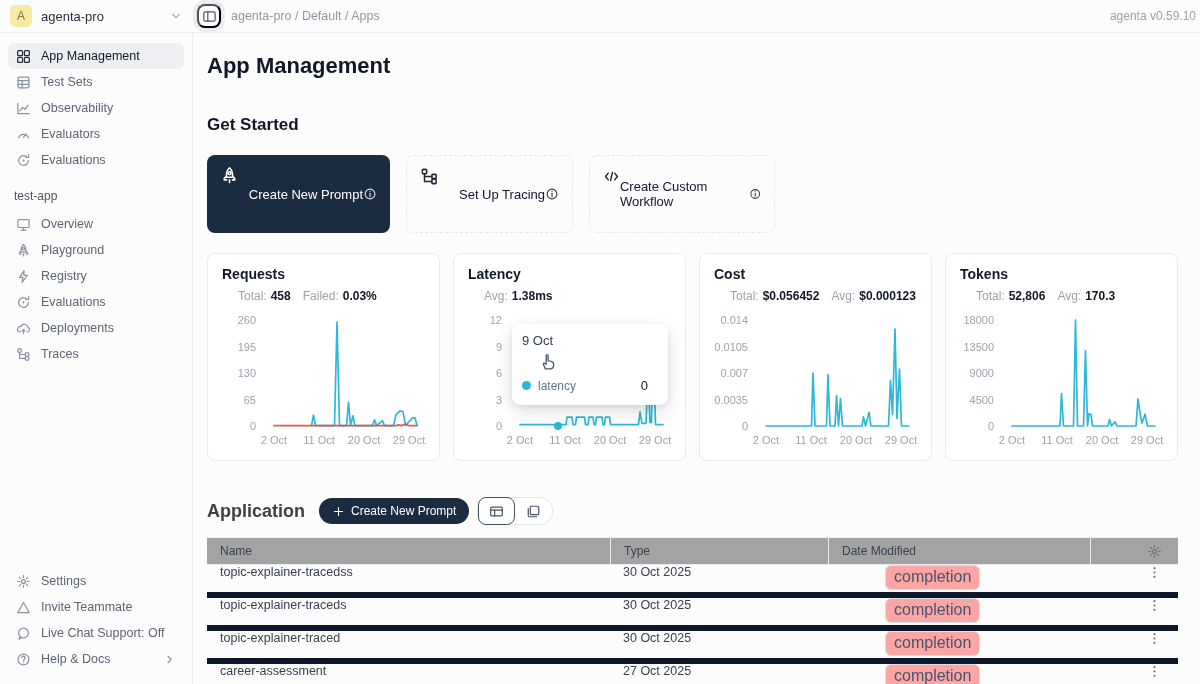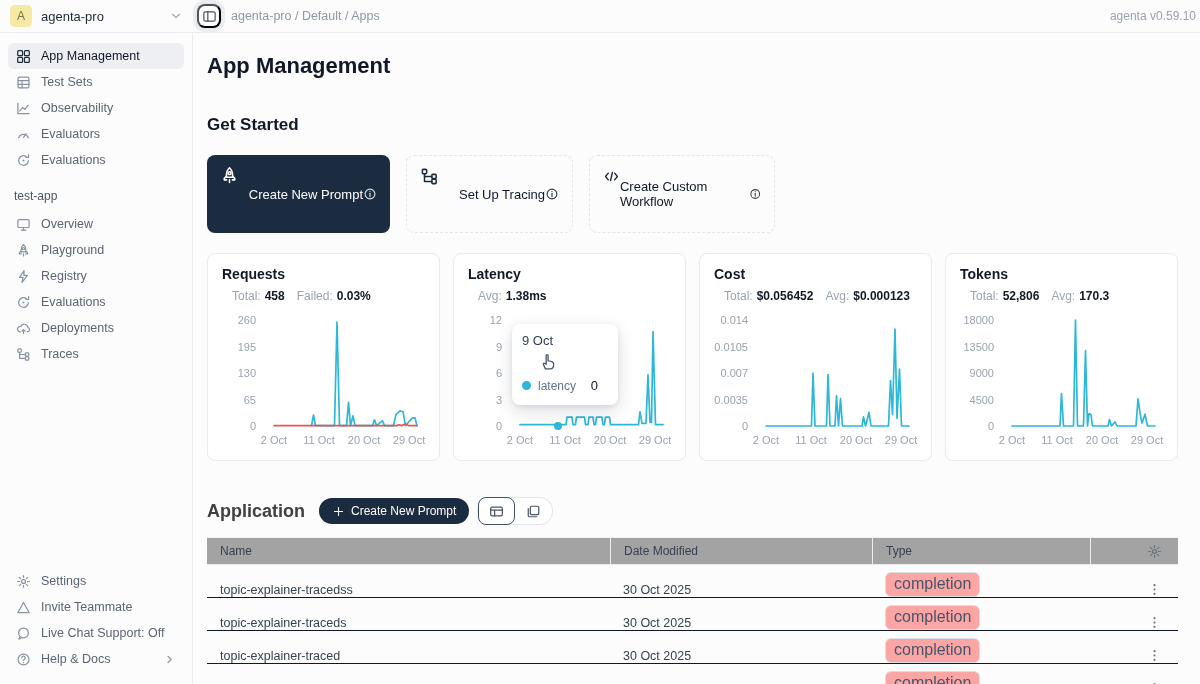--- a/index.html
+++ b/index.html
@@ -56,26 +56,26 @@
   .gs-card.light .gs-icon { color:#1f2937; }
   .gs-bottom { display:flex; align-items:center; }
   .gs-label { font-size:13px; font-weight:500; }
   .gs-info { margin-left:auto; width:14px; height:14px; opacity:.85; }
 
   
   .stats-row { display:flex; gap:13px; margin-bottom:36px; }
   .stat-card { position:relative; width:233px; height:208px; background:#fff;
     border:1px solid #e9ebef; border-radius:8px; flex:none; }
   .stat-title { position:absolute; left:14px; top:12px; font-size:14px; font-weight:600; color:#111827; }
-  .stat-line { position:absolute; left:24px; top:35px; font-size:12px; color:#9aa3ae; display:flex; gap:12px; white-space:nowrap; }
+  .stat-line { position:absolute; left:30px; top:35px; font-size:12px; color:#9aa3ae; display:flex; gap:12px; white-space:nowrap; }
   .stat-line b { color:#111827; font-weight:600; margin-left:4px; }
   .stat-chart { position:absolute; left:0; top:52px; width:233px; height:150px; }
   .tick { font-size:11px; fill:#9aa3ae; }
 
-  .chart-tooltip { position:absolute; left:58px; top:70px; width:106px; background:#fff;
+  .chart-tooltip { position:absolute; left:58px; top:70px; width:156px; background:#fff;
     border-radius:8px; box-shadow:0 2px 5px rgba(15,23,42,.08), 0 6px 18px rgba(15,23,42,.14);
     padding:9px 10px 12px; z-index:3; }
   .ctt-date { font-size:13px; color:#334155; margin-bottom:30px; }
   .ctt-row { display:flex; align-items:center; gap:7px; }
   .ctt-dot { width:9px; height:9px; border-radius:50%; flex:none; }
   .ctt-label { font-size:12px; color:#64748b; }
   .ctt-value { margin-left:auto; padding-right:10px; font-size:13px; color:#0f172a; }
   .hand-cursor { position:absolute; left:26px; top:28px; width:19px; height:19px; z-index:4; }
 
   
@@ -96,21 +96,21 @@
   .vt-seg { width:37px; height:28px; display:flex; align-items:center; justify-content:center;
     color:#4b5563; cursor:pointer; border-radius:13px; }
   .vt-seg.active { border:1.5px solid #41506a; border-radius:8px; background:#fff; }
   .vt-seg [data-icon]{ width:15px; height:15px; }
 
   
   .app-table { width:971px; }
   .thead { display:flex; height:28px; align-items:center; background:#a3a3a3;
     border-top:1px solid #f0f1f4; border-bottom:1px solid #e9ebee; font-size:12px;
     color:#374151; font-weight:500; }
-  .tr { display:flex; height:33px; align-items:flex-end; border-bottom:1px solid #0f172a;
+  .tr { display:flex; height:33px; align-items:flex-start; border-bottom:6px solid #0f172a;
     font-size:12.5px; color:#374151; background:#fcfcfd; }
   .cell { padding-left:13px; overflow:hidden; white-space:nowrap; }
   .c1 { width:403px; }
   .c2 { width:262px; }
   .c3 { width:218px; }
   .c4 { width:88px; display:flex; justify-content:flex-end; padding-right:16px; }
   .thead .c2, .thead .c3, .thead .c4 { border-left:1px solid #ecedf0; height:100%; display:flex; align-items:center; }
   .gear-ic, .kebab-ic { width:15px; height:15px; color:#6b7280; cursor:pointer; }
   .badge { display:inline-block; border:1px solid #dbe0e6; border-radius:6px; background:#fca5a5;
     padding:2px 8px 3px; font-size:16px; color:#475569; }
@@ -492,22 +492,22 @@
               <path d="M11.6 13.6 H3.8 a1.4 1.4 0 0 1 -1.4 -1.4 V5"></path>
             </svg>
           </span>
         </div>
       </div>
   </div>
 
   <div class="app-table">
     <div class="thead" id="table-head">
         <div class="cell c1">Name</div>
+        <div class="cell c3">Type</div>
         <div class="cell c2">Date Modified</div>
-        <div class="cell c3">Type</div>
         <div class="cell c4">
           <span class="gear-ic" data-icon="gear">
             <svg viewBox="0 0 16 16" fill="none" stroke="currentColor" stroke-width="1.3" stroke-linecap="round" stroke-linejoin="round">
               <circle cx="8" cy="8" r="2.1"></circle>
               <path d="M8 1.8v2M8 12.2v2M1.8 8h2M12.2 8h2M3.6 3.6l1.4 1.4M11 11l1.4 1.4M12.4 3.6L11 5M5 11l-1.4 1.4"></path>
             </svg>
           </span>
         </div>
       </div>
     <div id="table-body">

